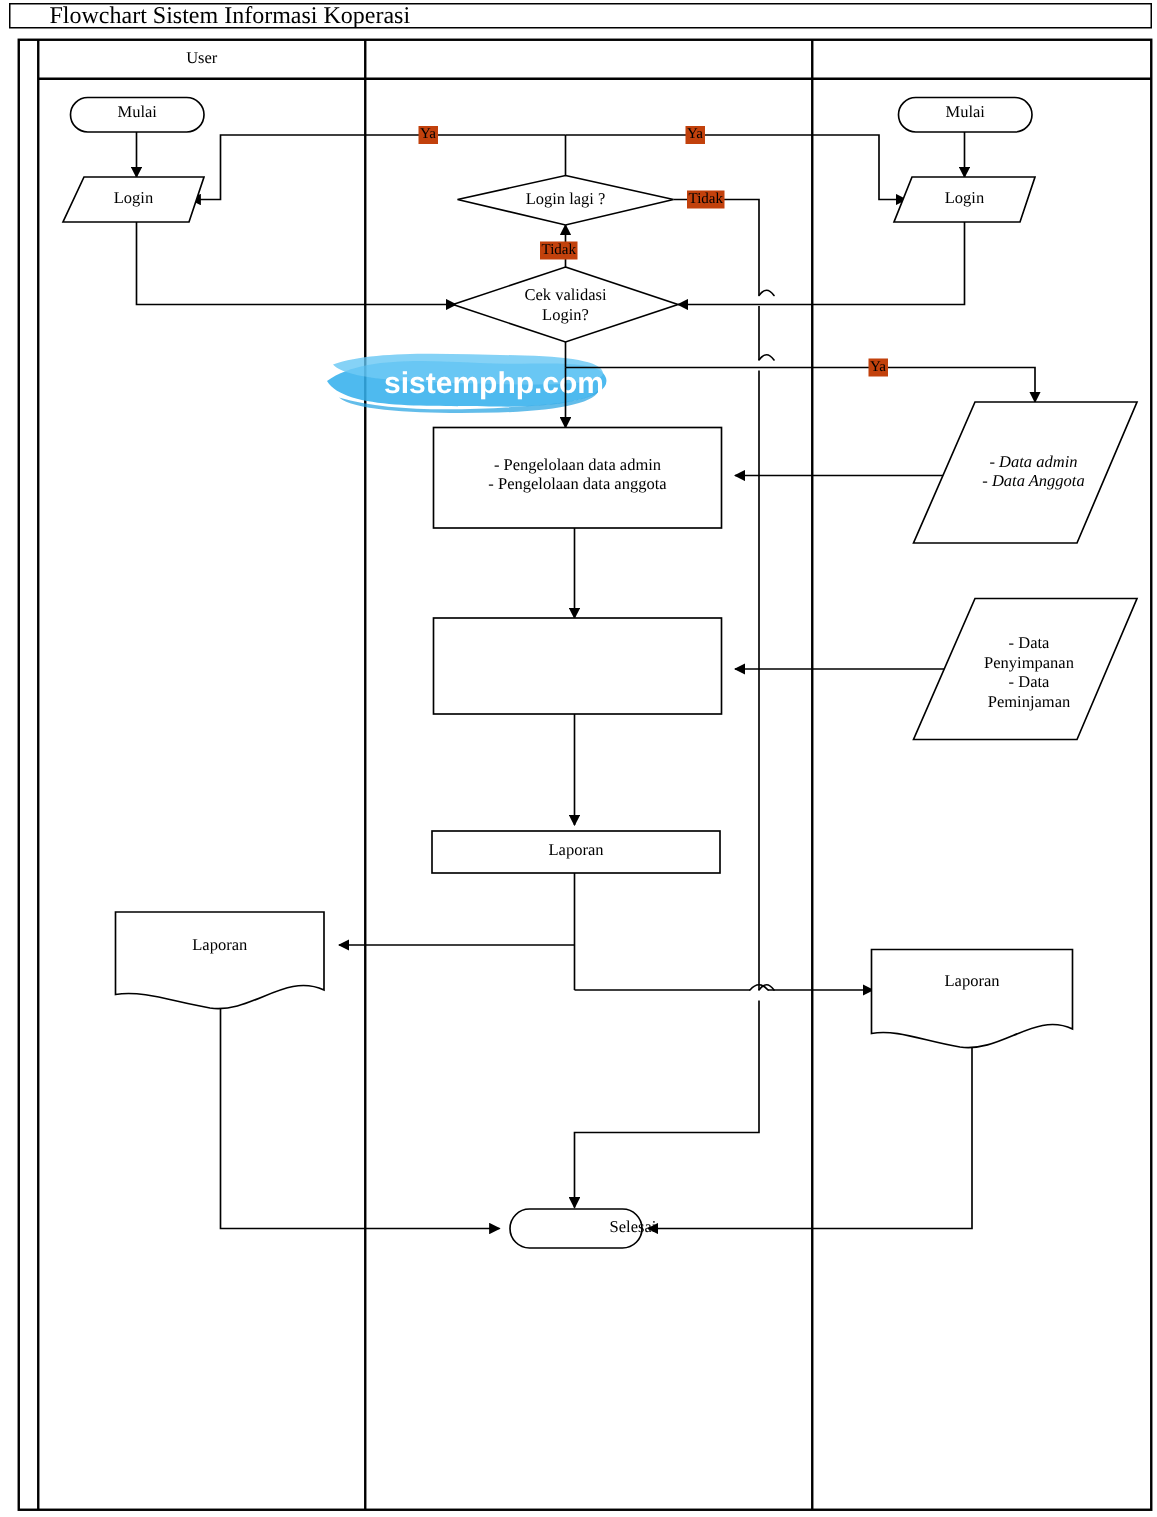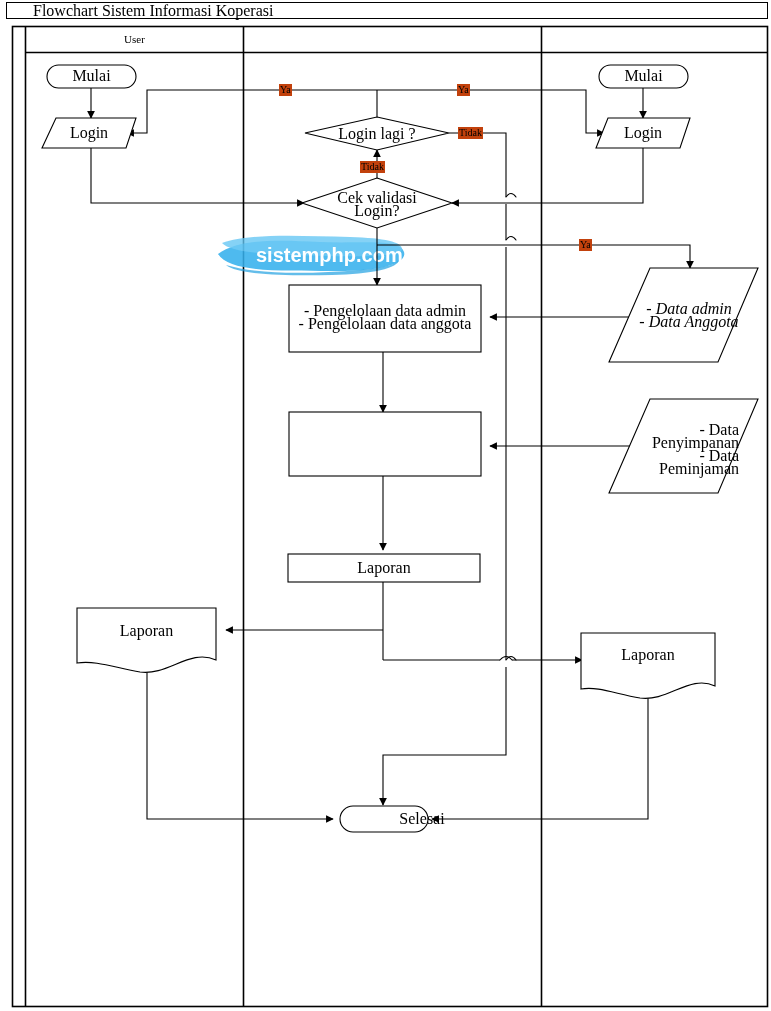--- a/index.html
+++ b/index.html
@@ -48,21 +48,21 @@
   .lane-label {
     position: absolute;
     text-align: center;
     font-size: 11px;
     color: #000;
     line-height: 14px;
   }
   .node-label {
     position: absolute;
     text-align: center;
-    font-size: 16px;
+    font-size: 11px;
     color: #000;
     line-height: 13px;
     white-space: pre-line;
     pointer-events: none;
   }
   .edge-label {
     position: absolute;
     text-align: center;
     font-size: 10px;
     color: #000;
@@ -216,21 +216,21 @@
   <div class="node-label" style="left:327px; top:191px; width:100px;">Cek validasi
 Login?</div>
 
   <div class="node-label" style="left:294px; top:304px; width:182px; text-align:center;">- Pengelolaan data admin
 - Pengelolaan data anggota</div>
 
 
   <div class="node-label" style="left:634px; top:302px; width:110px; text-align:center;font-style:italic;">- Data admin
 - Data Anggota</div>
 
-  <div class="node-label" style="left:633px; top:423px; width:106px; text-align:right;">- Data
+  <div class="node-label" style="left:633px; top:423px; width:106px; text-align:center;">- Data
 Penyimpanan
 - Data
 Peminjaman</div>
 
   <div class="node-label" style="left:288px; top:561px; width:192px;">Laporan</div>
 
   <div class="node-label" style="left:77px; top:624px; width:139px;">Laporan</div>
 
   <div class="node-label" style="left:581px; top:648px; width:134px;">Laporan</div>
 

